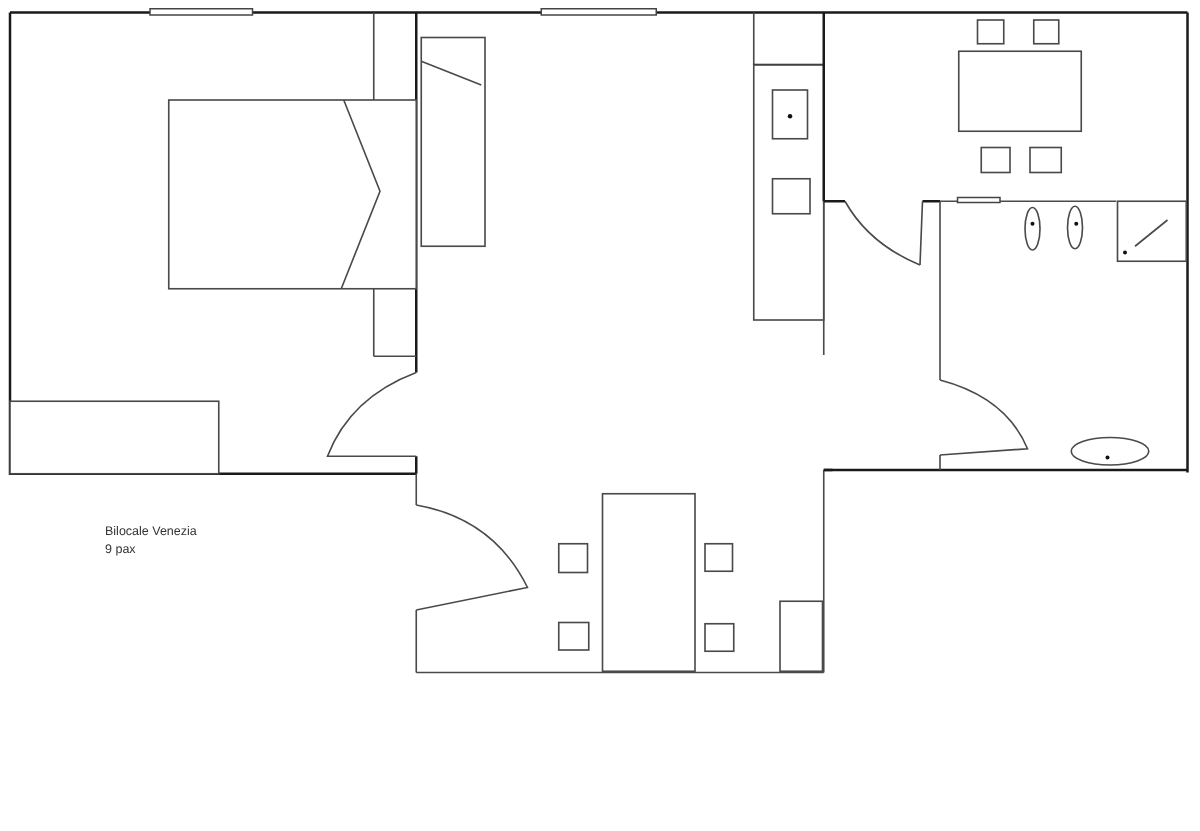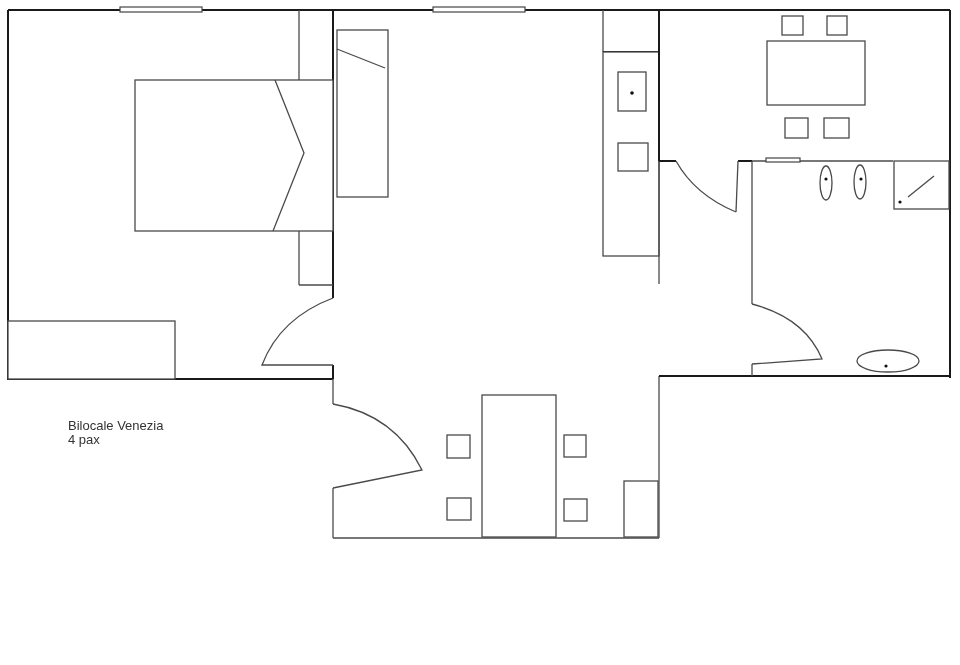--- a/index.html
+++ b/index.html
@@ -3,21 +3,21 @@
   <meta charset="utf-8">
   <style>
     html, body { margin: 0; padding: 0; background: #ffffff; }
     body { width: 960px; height: 665px; position: relative; overflow: hidden; font-family: "Liberation Sans", sans-serif; }
     #plan { position: absolute; left: 0; top: 0; }
     .wall { stroke: #1a1a1a; stroke-width: 2; fill: none; }
     .thin { stroke: #4a4a4a; stroke-width: 1.3; fill: none; }
     .furn { stroke: #4a4a4a; stroke-width: 1.3; fill: #ffffff; }
     .win  { stroke: #444; stroke-width: 1.2; fill: #ffffff; }
     .dot  { fill: #111; }
-    .label { position: absolute; left: 68px; font-size: 13px; color: #333; line-height: 14px; }
+    .label { position: absolute; left: 84px; font-size: 10px; color: #333; line-height: 14px; }
   </style>
 </head>
 <body>
 
 <svg id="plan" width="960" height="665" viewBox="0 0 960 665">
 
   <g>
     <line class="wall" x1="8" y1="10" x2="950" y2="10"></line>
     <line class="wall" x1="8" y1="10" x2="8" y2="380"></line>
     <line class="wall" x1="950" y1="10" x2="950" y2="378"></line>
@@ -114,14 +114,14 @@
     <rect class="furn" x="447" y="498" width="24" height="22"></rect>
     <rect class="furn" x="564" y="435" width="22" height="22"></rect>
     <rect class="furn" x="564" y="499" width="23" height="22"></rect>
   </g>
 
   <rect class="furn" x="624" y="481" width="34" height="56"></rect>
 </svg>
 
 <div class="label" style="top:419px;">
   <div>Bilocale Venezia</div>
-  <div>4 pax</div>
+  <div>9 pax</div>
 </div>
 
 </body></html>

